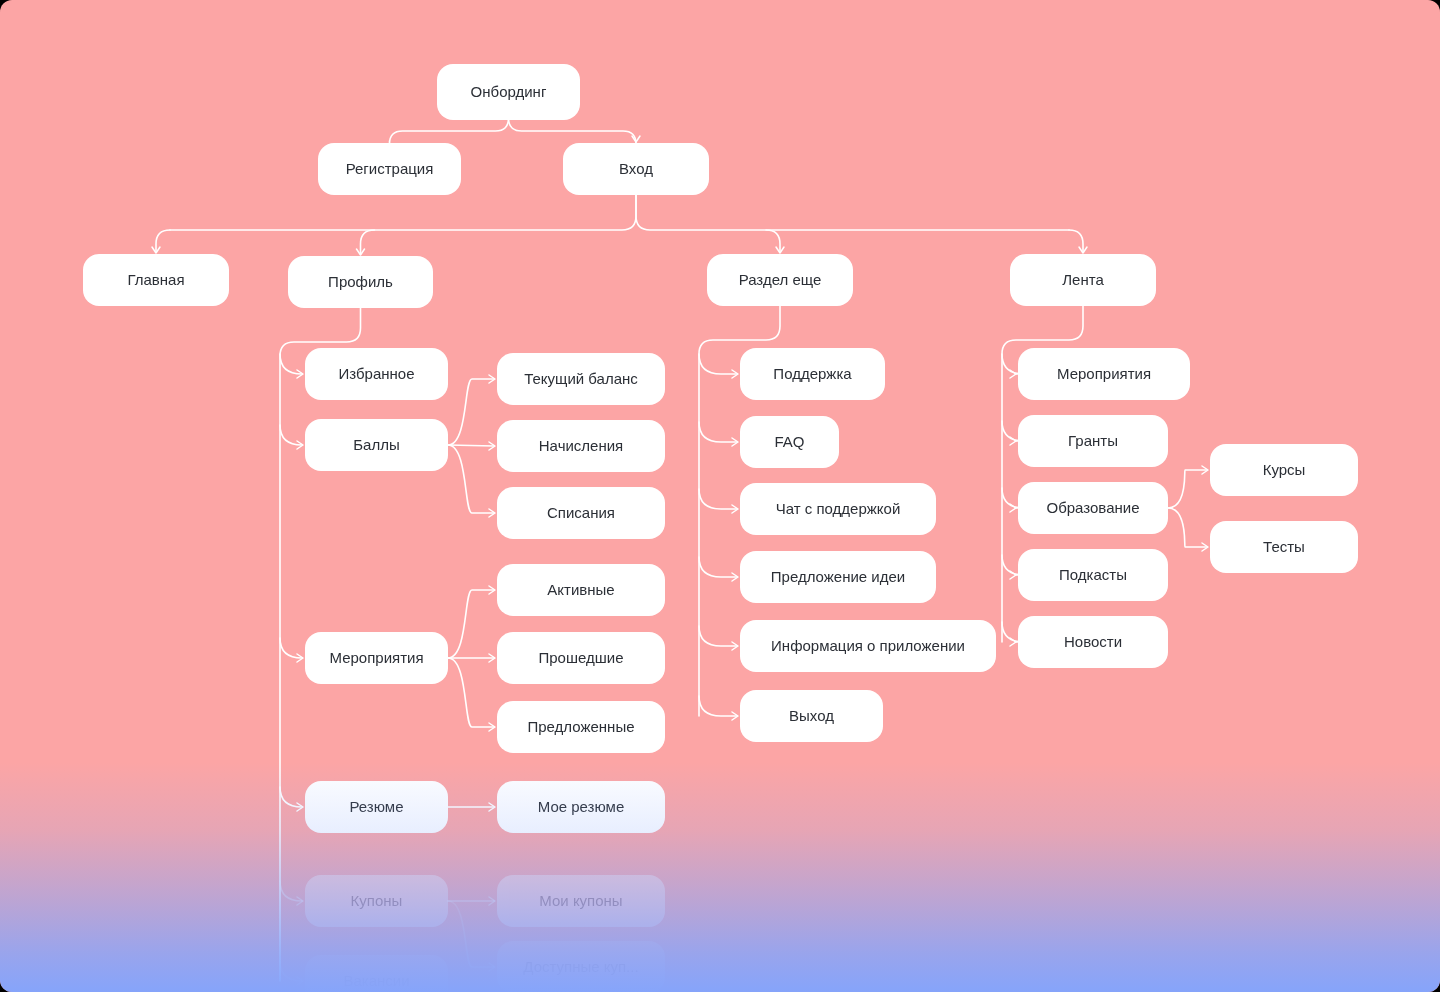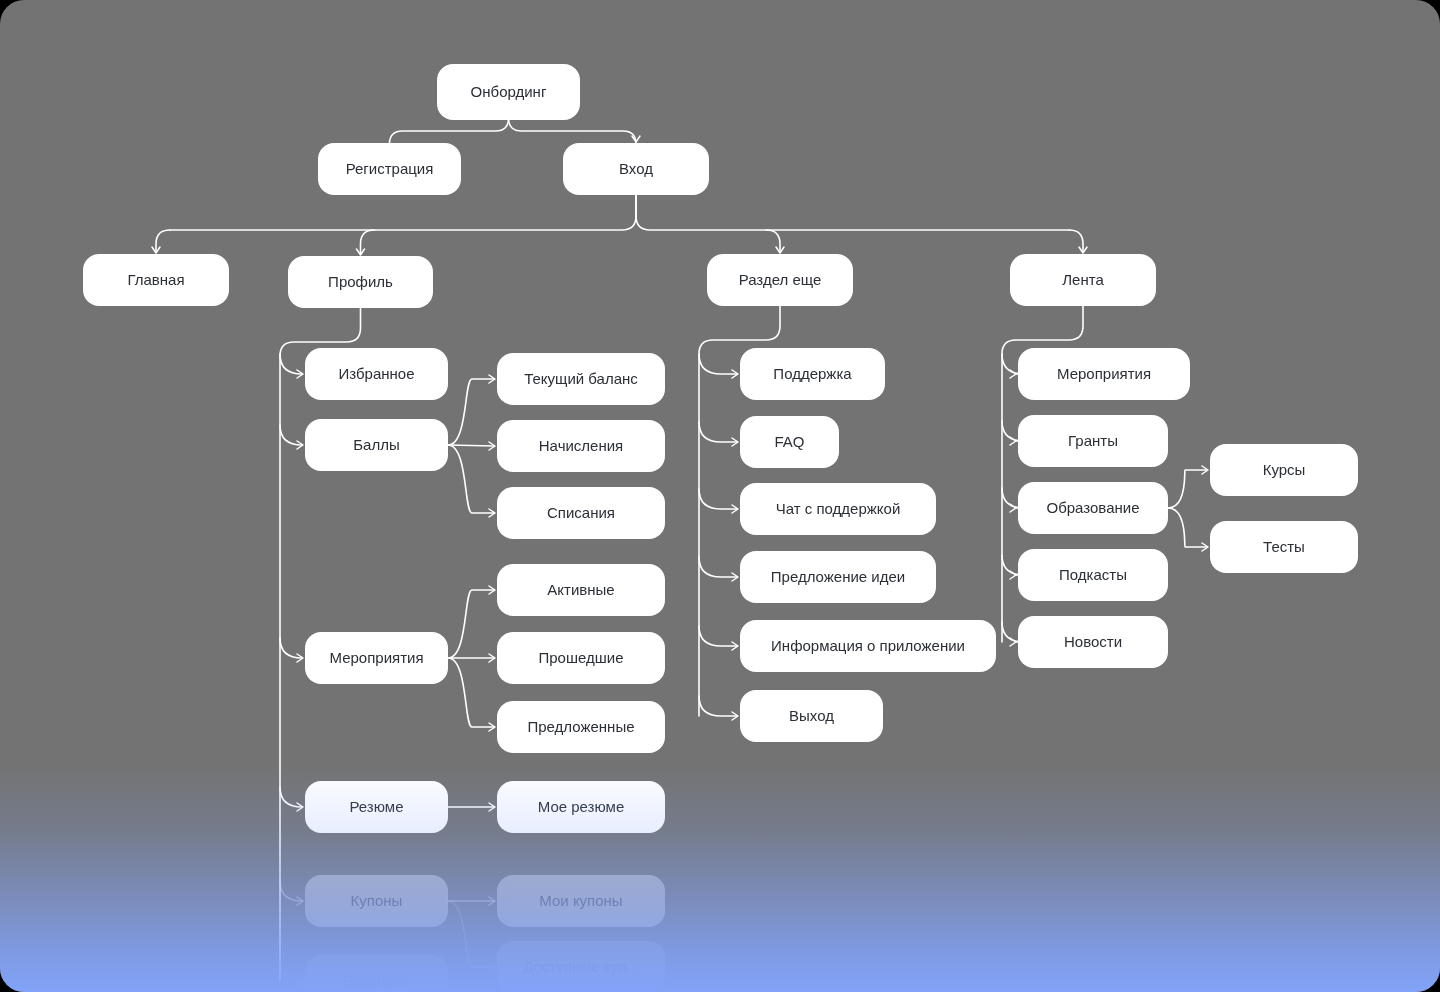--- a/index.html
+++ b/index.html
@@ -1,20 +1,20 @@
 <!DOCTYPE html>
 <html><head>
 <meta charset="utf-8">
 <title>Site Map Diagram</title>
 <style>
   html,body{margin:0;padding:0;background:#000;}
   body{width:1440px;height:992px;overflow:hidden;
        font-family:"Liberation Sans","DejaVu Sans",sans-serif;}
   #canvas{position:relative;width:1440px;height:992px;
-          background:#737373;border-radius:24px;overflow:hidden;}
+          background:#fca5a5;border-radius:12px;overflow:hidden;}
   #diagram{position:absolute;inset:0;width:1440px;height:992px;display:block;}
   .node-rect{fill:#ffffff;}
   .node-label{fill:#2b2f36;font-family:"Liberation Sans","DejaVu Sans",sans-serif;
               font-size:15px;text-anchor:middle;dominant-baseline:middle;}
   .edge{fill:none;stroke:#ffffff;stroke-width:1.6px;stroke-linecap:round;}
   .arrow-head{fill:none;stroke:#ffffff;stroke-width:1.5px;
               stroke-linecap:round;stroke-linejoin:round;}
   
   #fade{position:absolute;left:0;right:0;bottom:0;height:230px;pointer-events:none;
         background:linear-gradient(to bottom,

